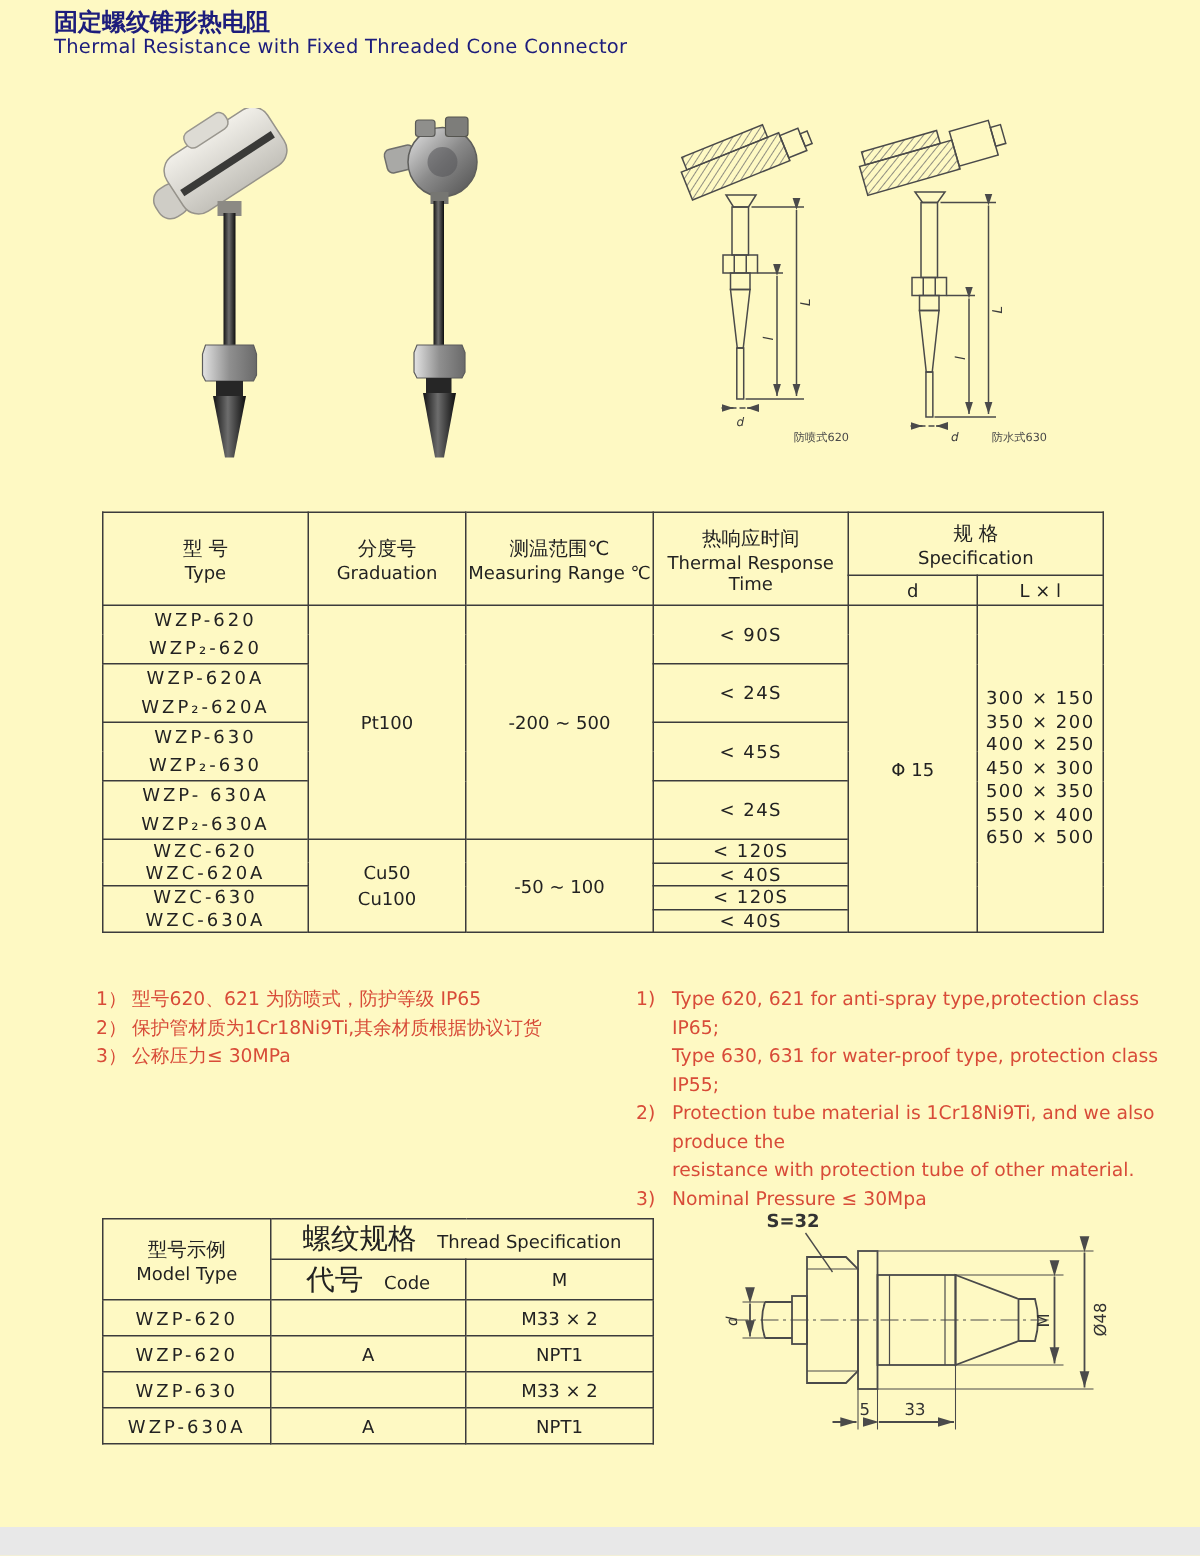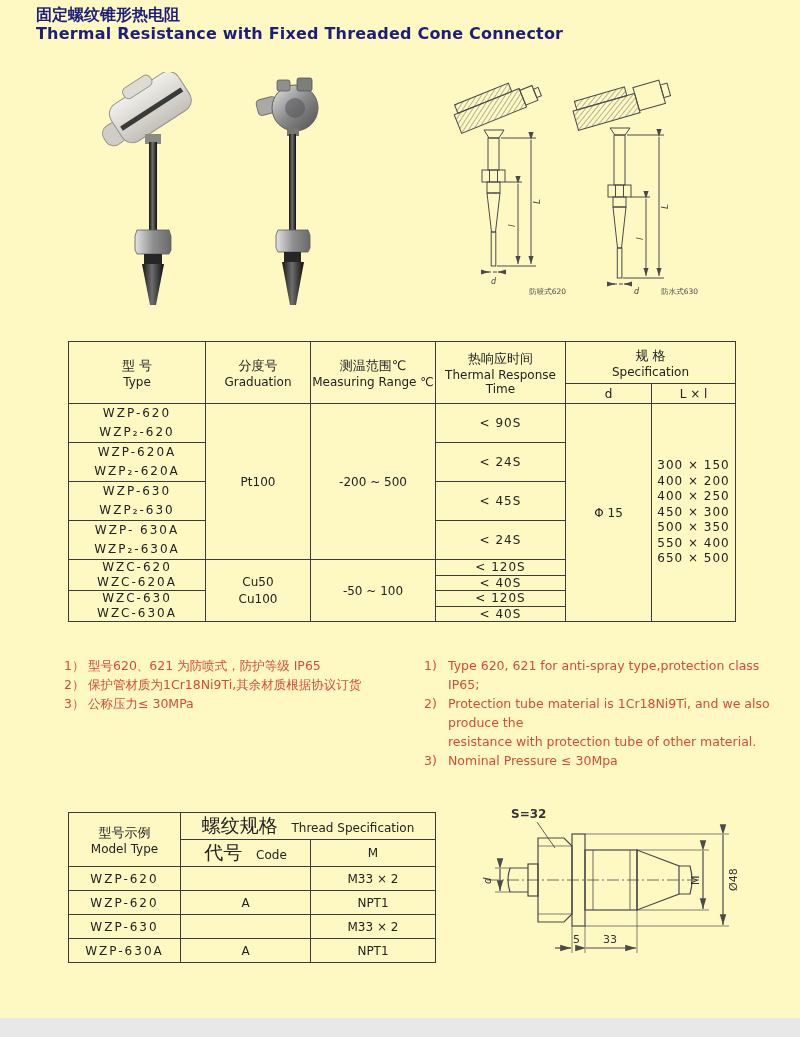--- a/index.html
+++ b/index.html
@@ -1,20 +1,20 @@
 <!DOCTYPE html>
 <html><head>
 <meta charset="utf-8">
 <style>
   * { margin:0; padding:0; box-sizing:border-box; }
   body { background:#e8e8e8; font-family:"DejaVu Sans","Liberation Sans",sans-serif; }
   .page { position:relative; width:800px; height:1018px; background:#fef9c3; overflow:hidden; color:#262626; }
 
   .title-zh { position:absolute; left:36px; top:5px; font-size:16px; font-weight:bold; color:#1d1d7c; }
-  .title-en { position:absolute; left:36px; top:24px; font-size:16px; font-weight:bold; color:#1d1d7c; letter-spacing:.2px; }
+  .title-en { position:absolute; left:36px; top:24px; font-size:13px; font-weight:normal; color:#1d1d7c; letter-spacing:.2px; }
 
   svg text { font-family:"DejaVu Sans","Liberation Sans",sans-serif; }
   .fig { position:absolute; }
   .fig-caption { position:absolute; top:287px; font-size:7.5px; color:#4a4a4a; text-align:right; }
 
   
   table { border-collapse:collapse; position:absolute; table-layout:fixed; }
   td, th { border:1.5px solid #3c3c3c; padding:0; text-align:center; vertical-align:middle;
            font-weight:normal; font-size:12px; color:#222; }
   .zh { font-size:13px; }
@@ -217,21 +217,21 @@
         <td rowspan="2">
           <div class="model-line">WZP-620</div>
           <div class="model-line">WZP₂-620</div>
         </td>
         <td rowspan="8">Pt100</td>
         <td rowspan="8">-200 ~ 500</td>
         <td rowspan="2" class="resp">&lt; 90S</td>
         <td rowspan="12">Φ 15</td>
         <td rowspan="12">
           <span class="lxl-line">300 × 150</span>
-          <span class="lxl-line">400 × 200</span>
+          <span class="lxl-line">350 × 200</span>
           <span class="lxl-line">400 × 250</span>
           <span class="lxl-line">450 × 300</span>
           <span class="lxl-line">500 × 350</span>
           <span class="lxl-line">550 × 400</span>
           <span class="lxl-line">650 × 500</span>
         </td>
       </tr>
       <tr class="rp"></tr>
       <tr class="rp">
         <td rowspan="2">
@@ -298,20 +298,24 @@
     <div class="note-row">
       <span class="note-num">3）</span>
       <span class="note-body">公称压力≤ 30MPa</span>
     </div>
   </div>
 
   <div class="notes notes-en">
     <div class="note-row">
       <span class="note-num">1)</span>
       <span class="note-body">Type 620, 621 for anti-spray type,protection class IP65;</span>
+    </div>
+    <div class="note-row">
+      <span class="note-num"></span>
+      <span class="note-body">Type 630, 631 for water-proof type, protection class IP55;</span>
     </div>
     <div class="note-row">
       <span class="note-num">2)</span>
       <span class="note-body">Protection tube material is 1Cr18Ni9Ti, and we also produce the</span>
     </div>
     <div class="note-row">
       <span class="note-num"></span>
       <span class="note-body">resistance with protection tube of other material.</span>
     </div>
     <div class="note-row">

